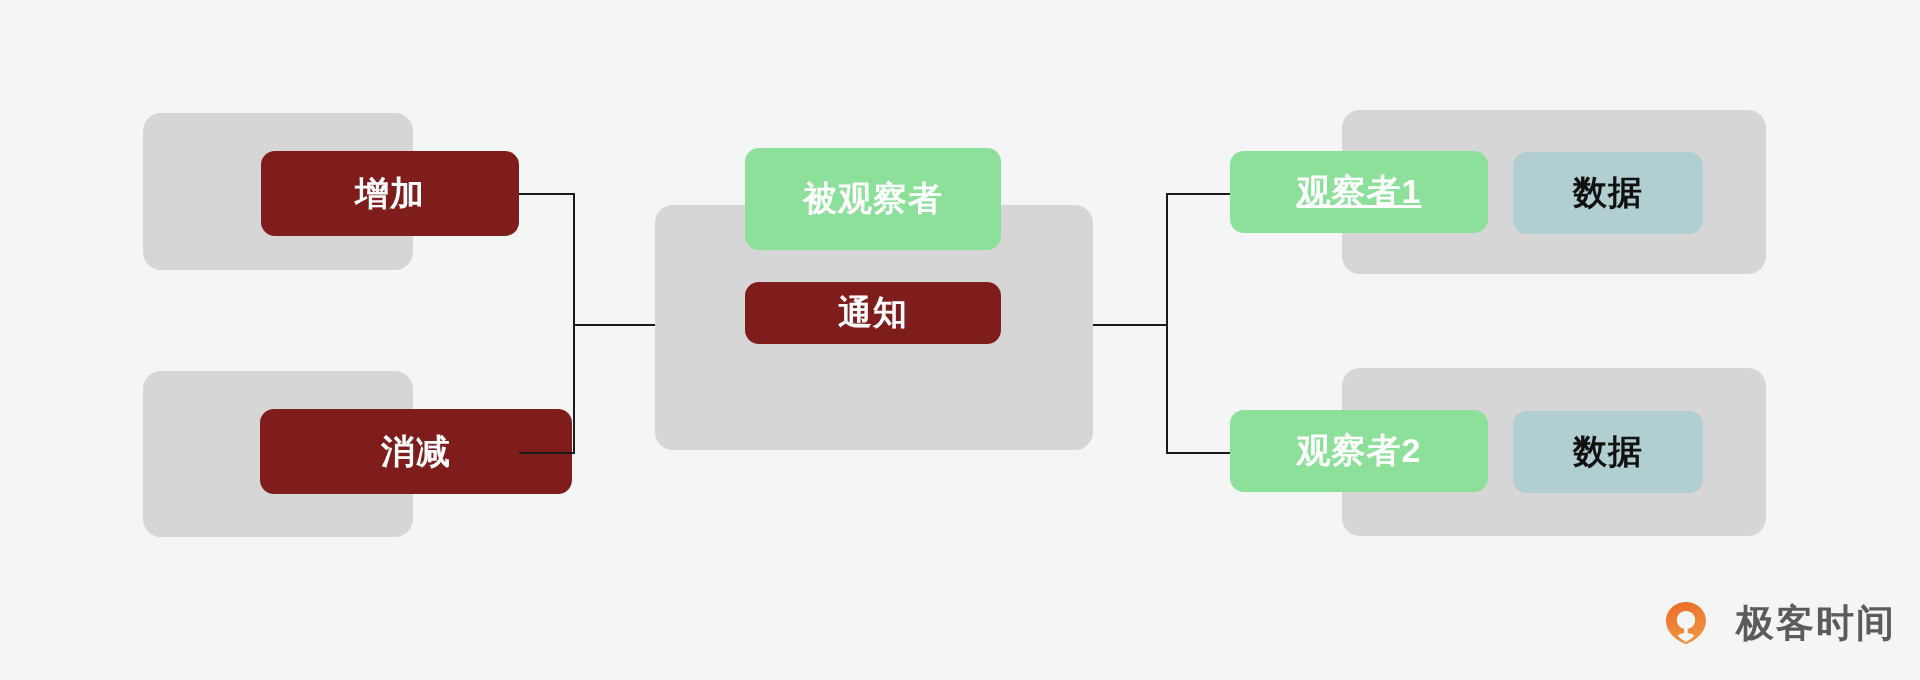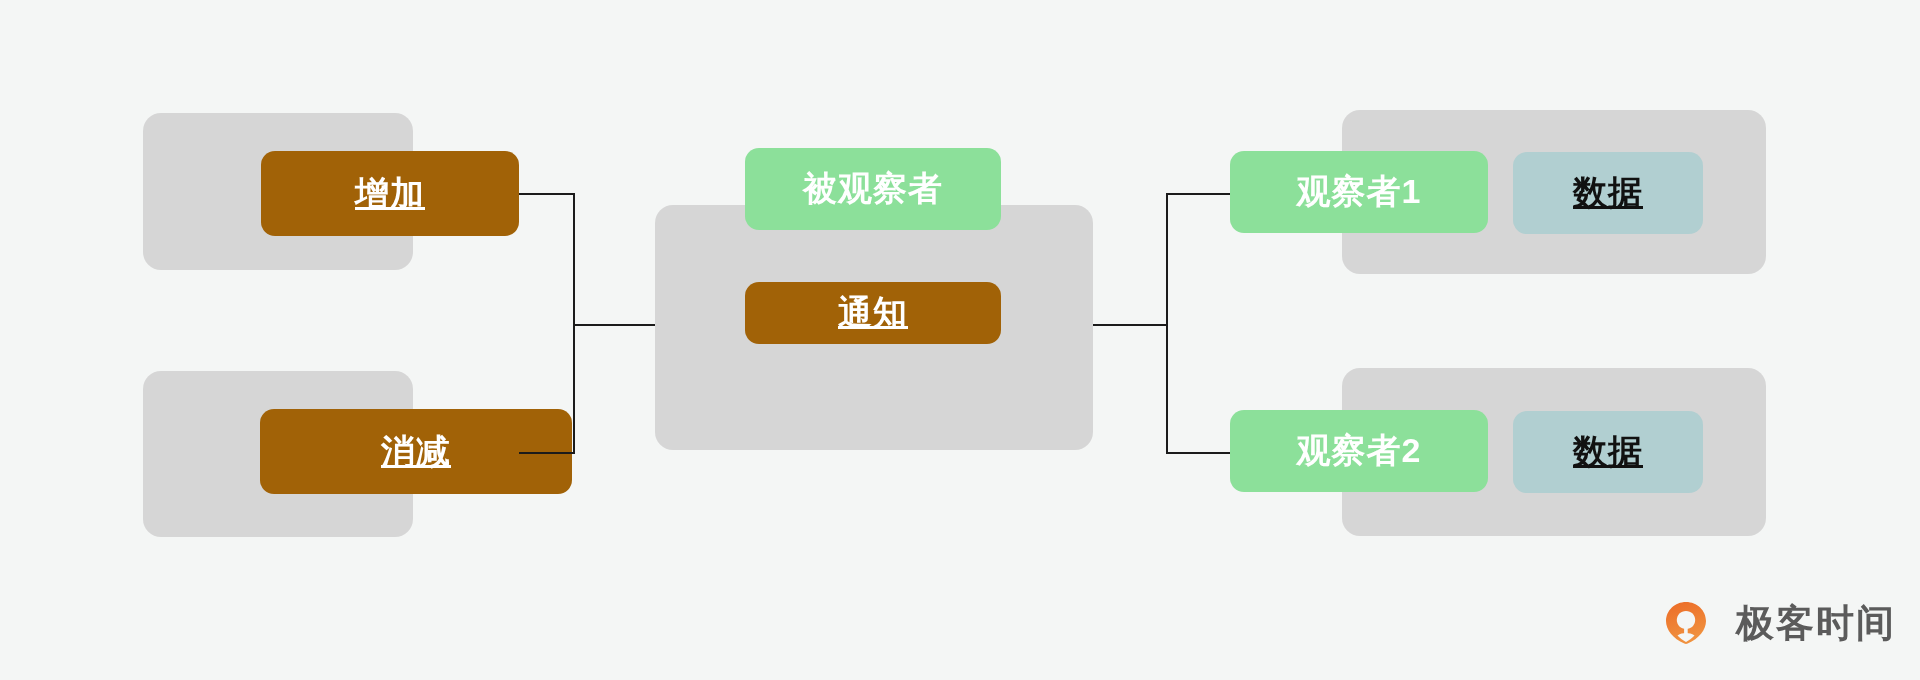--- a/index.html
+++ b/index.html
@@ -22,23 +22,23 @@
     position:absolute;
     display:flex;
     align-items:center;
     justify-content:center;
     border-radius:14px;
     font-size:34px;
     font-weight:700;
     letter-spacing:1px;
     white-space:nowrap;
   }
-  .node.dark  { background:#a16207; color:#ffffff;text-decoration:underline; }
+  .node.dark  { background:#7f1d1d; color:#ffffff; }
   .node.green { background:#8ce09a; color:#ffffff; }
-  .node.teal  { background:#b1cfd1; color:#111111;text-decoration:underline; }
+  .node.teal  { background:#b1cfd1; color:#111111; }
 
   .conn { position:absolute; background:#1b1b1b; }
   .conn.h { height:2px; }
   .conn.v { width:2px; }
 
   
   #logo {
     position:absolute;
     left:1663px; top:600px;
     display:flex; align-items:center; gap:27px;
@@ -72,36 +72,36 @@
     <span>消减</span>
   </div>
 
   <div class="conn h" style="left:519px; top:193px; width:56px;"></div>
   <div class="conn h" style="left:519px; top:452px; width:56px;"></div>
   <div class="conn v" style="left:573px; top:193px; height:261px;"></div>
   <div class="conn h" style="left:573px; top:324px; width:84px;"></div>
 
   <div class="group-box" style="left:655px; top:205px; width:438px; height:245px;"></div>
 
-  <div class="node green" style="left:745px; top:148px; width:256px; height:82px;">
+  <div class="node green" style="left:745px; top:148px; width:256px; height:102px;">
     <span>被观察者</span>
   </div>
 
   <div class="node dark" style="left:745px; top:282px; width:256px; height:62px;">
     <span>通知</span>
   </div>
 
   <div class="conn h" style="left:1093px; top:324px; width:75px;"></div>
   <div class="conn v" style="left:1166px; top:193px; height:261px;"></div>
   <div class="conn h" style="left:1166px; top:193px; width:66px;"></div>
   <div class="conn h" style="left:1166px; top:452px; width:66px;"></div>
 
   <div class="group-box" style="left:1342px; top:110px; width:424px; height:164px;"></div>
 
-  <div class="node green" style="left:1230px; top:151px; width:258px; height:82px;">
+  <div class="node green" style="left:1230px; top:151px; width:258px; height:82px;text-decoration:underline;">
     <span>观察者1</span>
   </div>
 
   <div class="node teal" style="left:1513px; top:152px; width:190px; height:82px;">
     <span>数据</span>
   </div>
 
   <div class="group-box" style="left:1342px; top:368px; width:424px; height:168px;"></div>
 
   <div class="node green" style="left:1230px; top:410px; width:258px; height:82px;">

